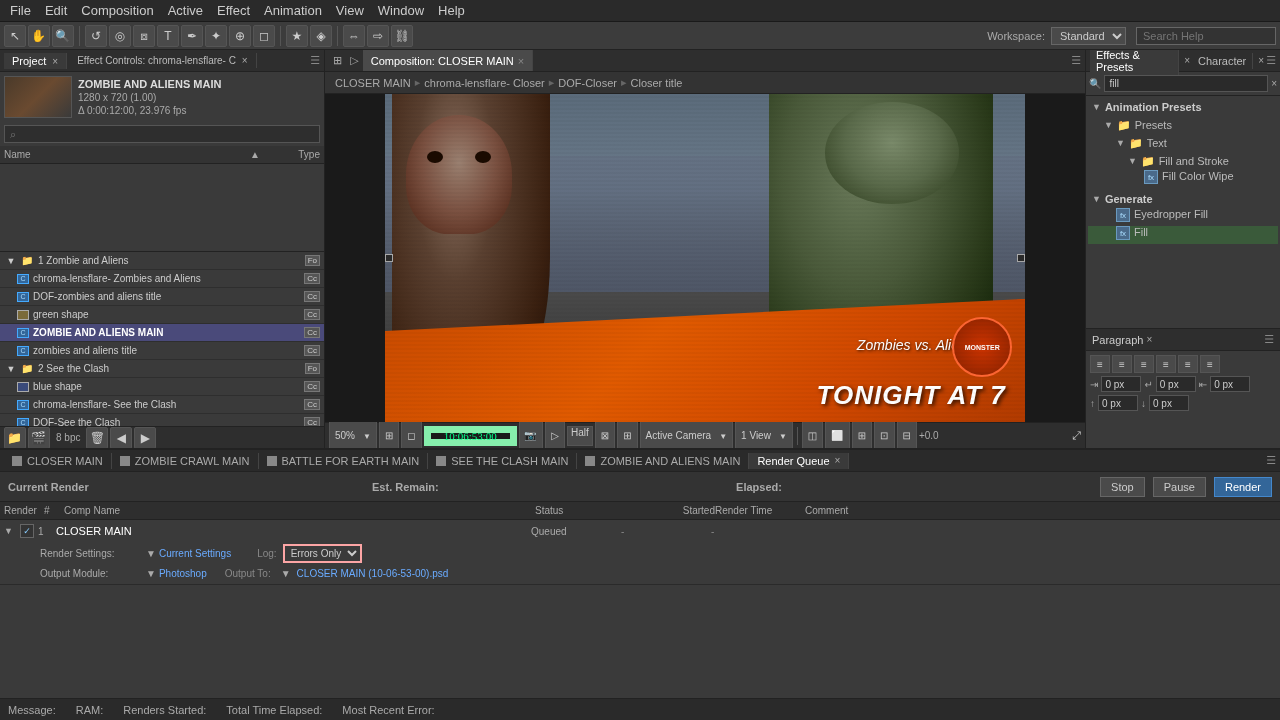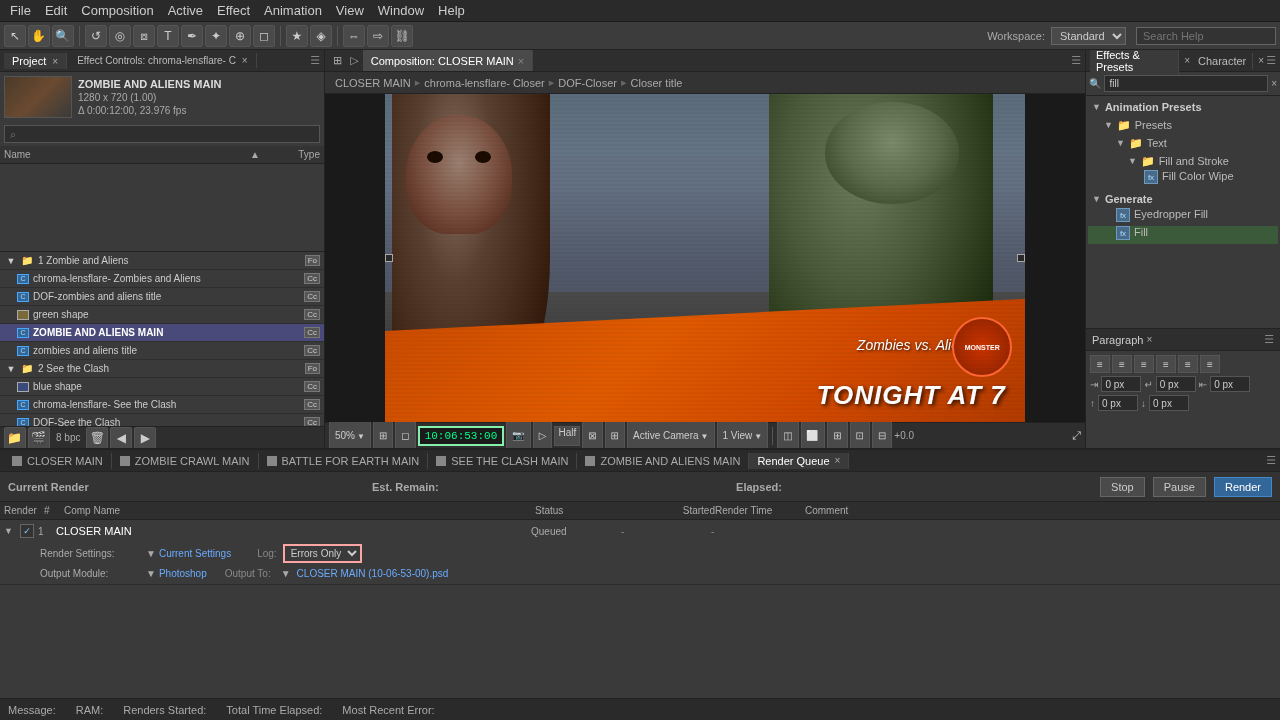--- a/index.html
+++ b/index.html
@@ -424,38 +424,38 @@
     .vt-btn {
       background: #4a4a4a;
       border: 1px solid #555;
       color: #ccc;
       font-size: 10px;
       padding: 18px 5px;
       cursor: pointer;
       height: 20px;
       display: flex;
       align-items: center;
-      gap: 2px;
+      gap: 8px;
     }
     .vt-select {
       background: #4a4a4a;
       border: 1px solid #555;
       color: #ccc;
       font-size: 10px;
       height: 20px;
       padding: 0 3px;
     }
     .vt-separator { width: 1px; height: 18px; background: #555; margin: 0 2px; }
     .vt-timecode {
       background: #1a1a1a;
-      border: 2px solid #86efac;
+      border: 7px solid #86efac;
       color: #00ff88;
       font-size: 11px;
-      padding: 1px 5px;
-      font-family: Liberation Mono, monospace;
+      padding: 1px 13px;
+      font-family: Liberation Serif, serif;
       height: 20px;
       display: flex;
       align-items: center;
     }
     .plus-minus { color: #aaa; font-size: 10px; }
 
     
     .right-panel {
       width: 195px;
       background: #3a3a3a;

